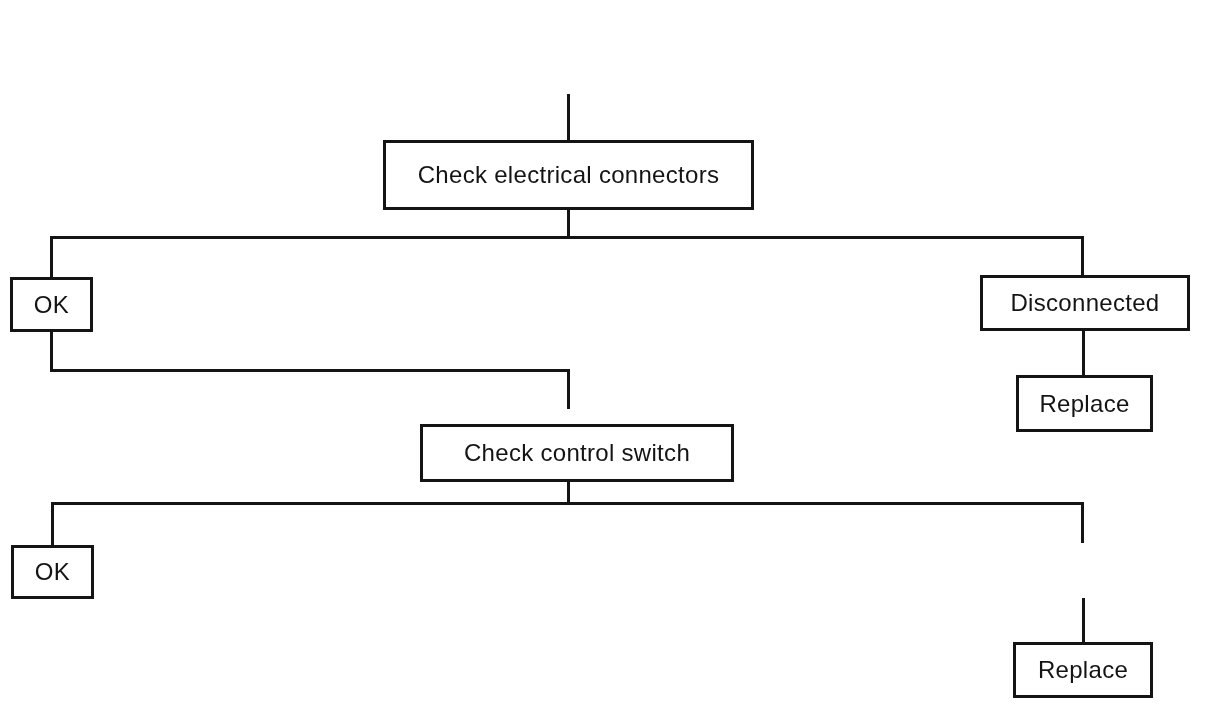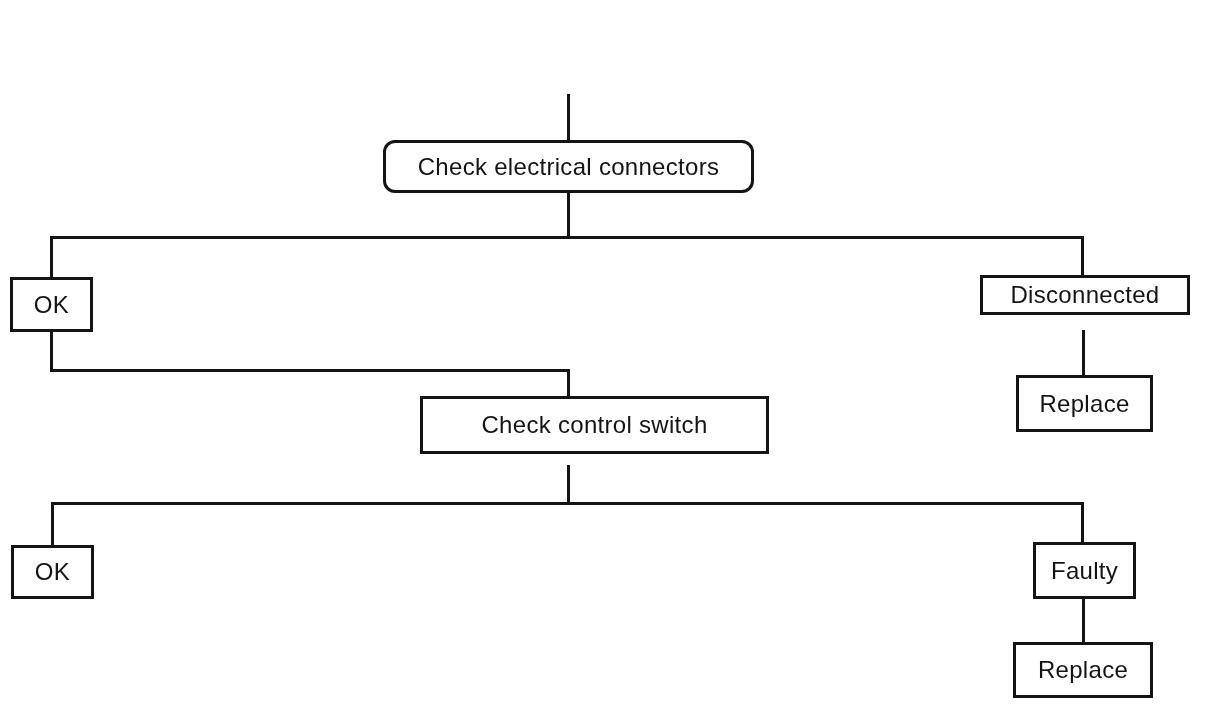--- a/index.html
+++ b/index.html
@@ -45,47 +45,44 @@
     background: #141414;
     z-index: 1;
   }
 </style>
 </head>
 <body>
 
 <div class="canvas">
 
 
-  <div class="node" style="left:383px; top:140px; width:371px; height:53px;border-radius:12px;">
+  <div class="node" style="left:383px; top:140px; width:371px; height:70px;">
     <span>Check electrical connectors</span>
   </div>
 
   <div class="node" style="left:10px; top:277px; width:83px; height:55px;">
     <span>OK</span>
   </div>
 
-  <div class="node" style="left:980px; top:275px; width:210px; height:40px;">
+  <div class="node" style="left:980px; top:275px; width:210px; height:56px;">
     <span>Disconnected</span>
   </div>
 
   <div class="node" style="left:1016px; top:375px; width:137px; height:57px;">
     <span>Replace</span>
   </div>
 
-  <div class="node" style="left:420px; top:396px; width:349px; height:58px;">
+  <div class="node" style="left:420px; top:424px; width:314px; height:58px;">
     <span>Check control switch</span>
   </div>
 
   <div class="node" style="left:11px; top:545px; width:83px; height:54px;">
     <span>OK</span>
   </div>
 
-  <div class="node" style="left:1033px; top:542px; width:103px; height:57px;">
-    <span>Faulty</span>
-  </div>
 
   <div class="node" style="left:1013px; top:642px; width:140px; height:56px;">
     <span>Replace</span>
   </div>
 
   <div class="line" style="left:567px; top:94px;  width:3px;    height:48px;"></div>
 
   <div class="line" style="left:567px; top:193px; width:3px;    height:45px;"></div>
   <div class="line" style="left:50px;  top:236px; width:1034px; height:3px;"></div>
   <div class="line" style="left:50px;  top:236px; width:3px;    height:42px;"></div>

